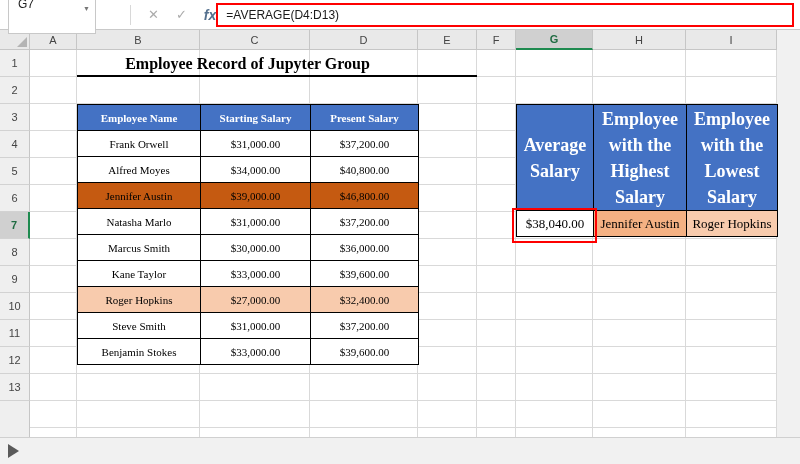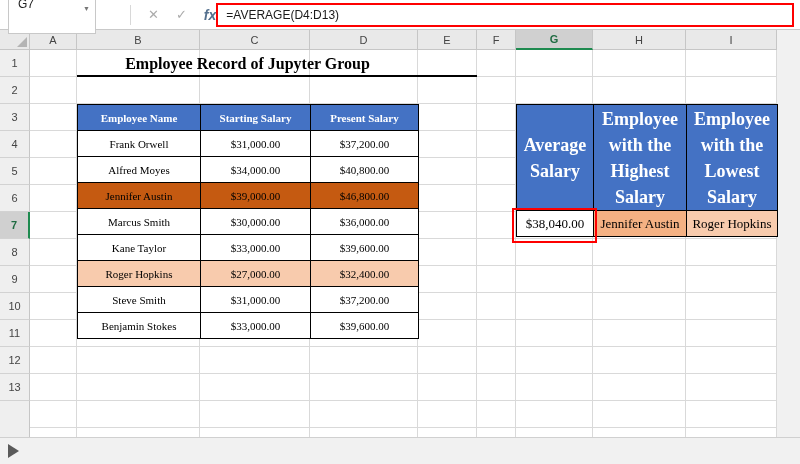--- a/index.html
+++ b/index.html
@@ -157,20 +157,25 @@
       <td>Alfred Moyes</td>
       <td>$34,000.00</td>
       <td>$40,800.00</td>
     </tr>
     <tr class="hl-dark">
       <td>Jennifer Austin</td>
       <td>$39,000.00</td>
       <td>$46,800.00</td>
     </tr>
     <tr>
+      <td>Natasha Marlo</td>
+      <td>$31,000.00</td>
+      <td>$37,200.00</td>
+    </tr>
+    <tr>
       <td>Marcus Smith</td>
       <td>$30,000.00</td>
       <td>$36,000.00</td>
     </tr>
     <tr>
       <td>Kane Taylor</td>
       <td>$33,000.00</td>
       <td>$39,600.00</td>
     </tr>
     <tr class="hl-light">

